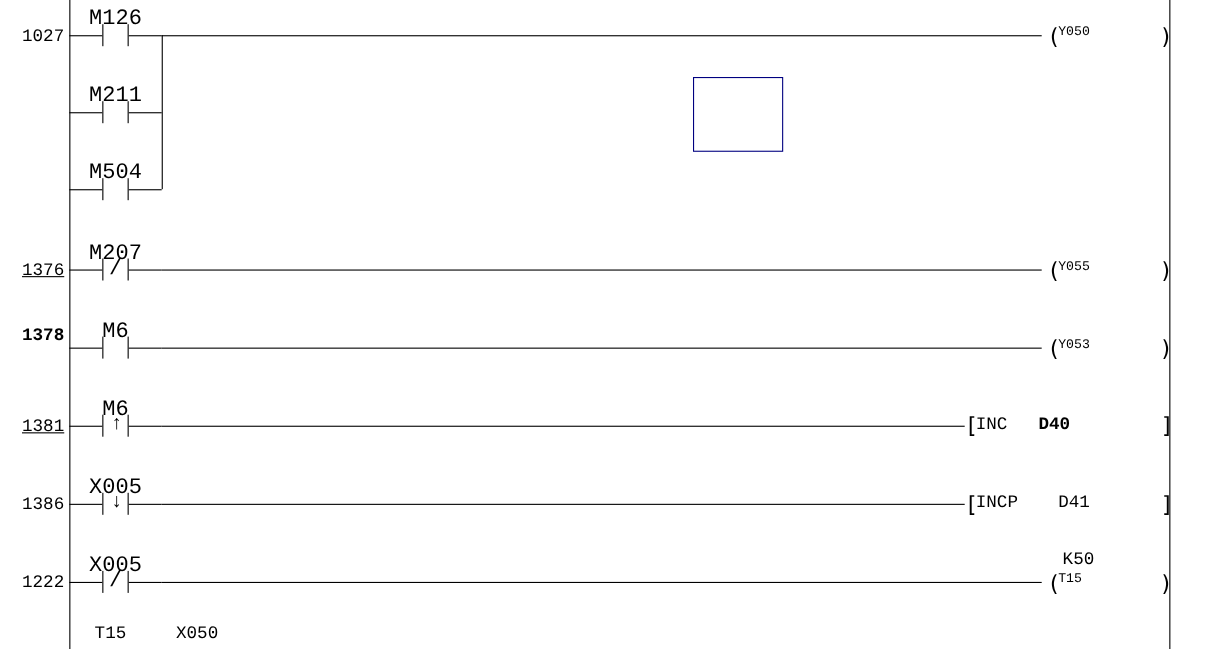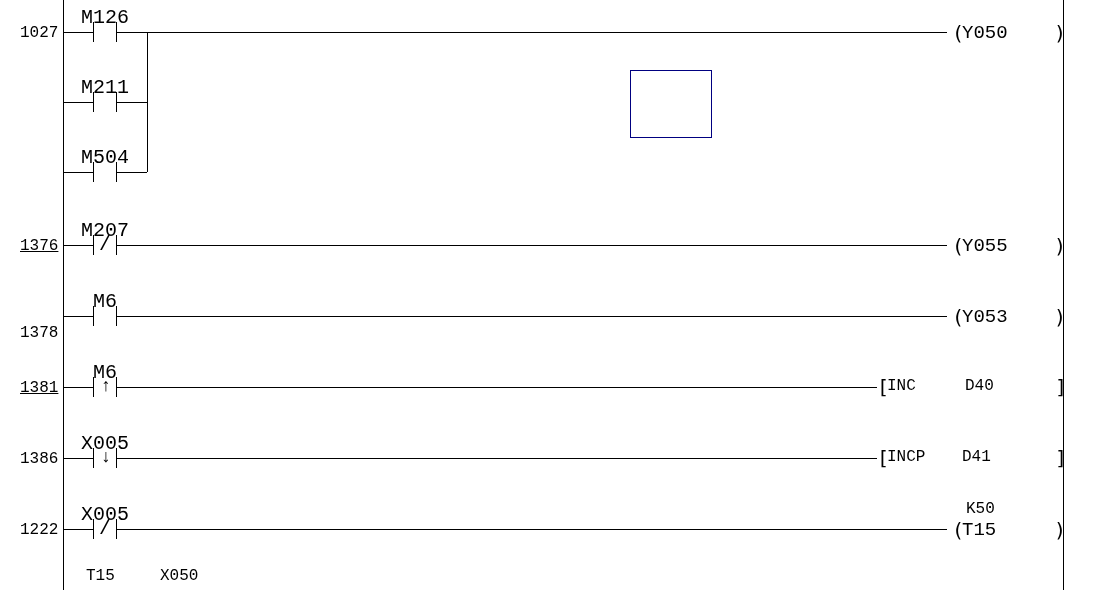--- a/index.html
+++ b/index.html
@@ -112,21 +112,21 @@
     position: absolute;
     top: -11px;
     left: 40px;
     font-size: 20px;
     font-family: monospace;
   }
   .coil .txt {
     position: absolute;
     top: -10px;
     left: 0;
-    font-size: 19px;
+    font-size: 12px;
   }
   .coil .extra {
     position: absolute;
     bottom: 4px;
     left: 0;
     font-size: 16px;
   }
 
   .funcblock {
     position: absolute;
@@ -222,21 +222,21 @@
       <span class="barR"></span>
     <span class="slash">/</span>
   </div>
   <div class="hline" style="left:147px; top:245px; width:800px;"></div>
   <div class="coil" style="top:245px; left:962px;">
     <span class="pL">(</span>
     <span class="txt">Y055</span>
     <span class="pR" style="left:92px;">)</span>
   </div>
 
-  <div class="step" style="top:324px;">1378</div>
+  <div class="step" style="top:296px;font-weight:bold;">1378</div>
   <div class="contact" style="top:316px;">
     <span class="lbl">M6</span>
     <span class="wL"></span>
       <span class="wR"></span>
       <span class="barL"></span>
       <span class="barR"></span>
   </div>
   <div class="hline" style="left:147px; top:316px; width:800px;"></div>
   <div class="coil" style="top:316px; left:962px;">
     <span class="pL">(</span>
@@ -250,21 +250,21 @@
     <span class="wL"></span>
       <span class="wR"></span>
       <span class="barL"></span>
       <span class="barR"></span>
     <span class="arrow">↑</span>
   </div>
   <div class="hline" style="left:147px; top:387px; width:730px;"></div>
   <div class="funcblock" style="top:387px; left:877px;">
     <span class="brL">[</span>
     <span class="op" style="left:10px;">INC</span>
-    <span class="arg" style="left:88px;">D40</span>
+    <span class="arg" style="left:67px;font-weight:bold;">D40</span>
     <span class="brR" style="left:178px;">]</span>
   </div>
 
   <div class="step" style="top:450px;font-family:Liberation Mono, monospace;">1386</div>
   <div class="contact" style="top:458px;">
     <span class="lbl">X005</span>
     <span class="wL"></span>
       <span class="wR"></span>
       <span class="barL"></span>
       <span class="barR"></span>

